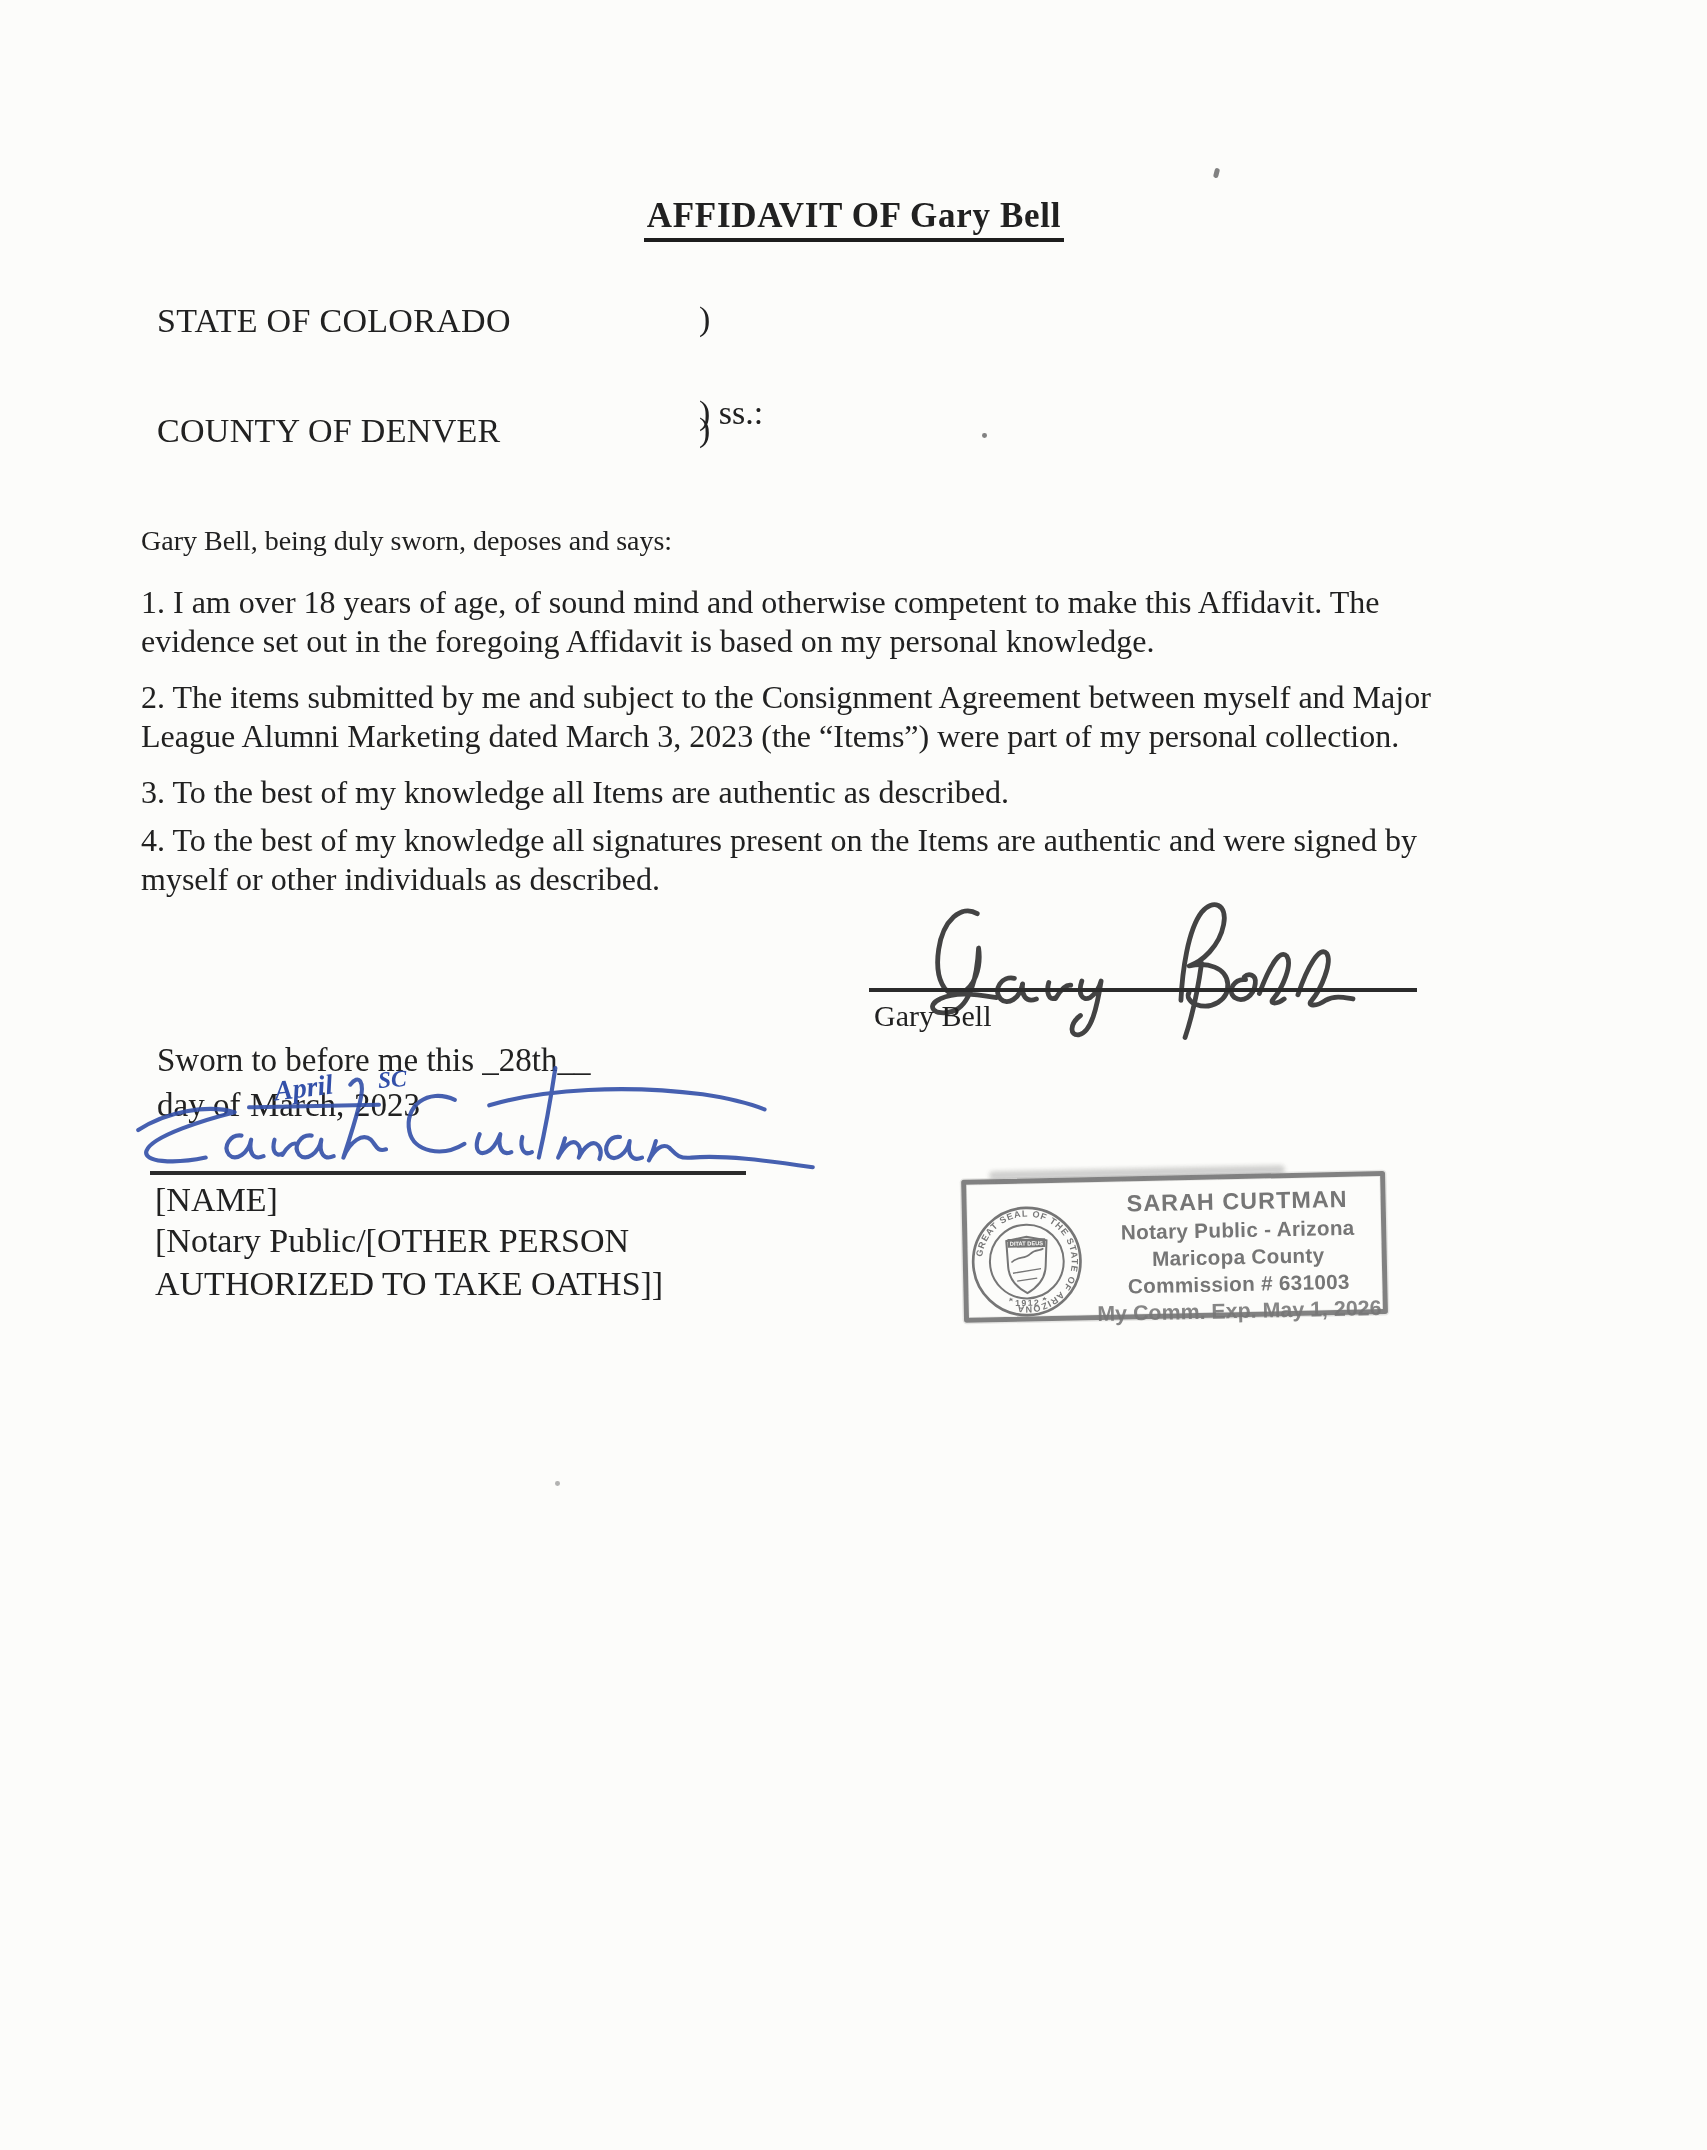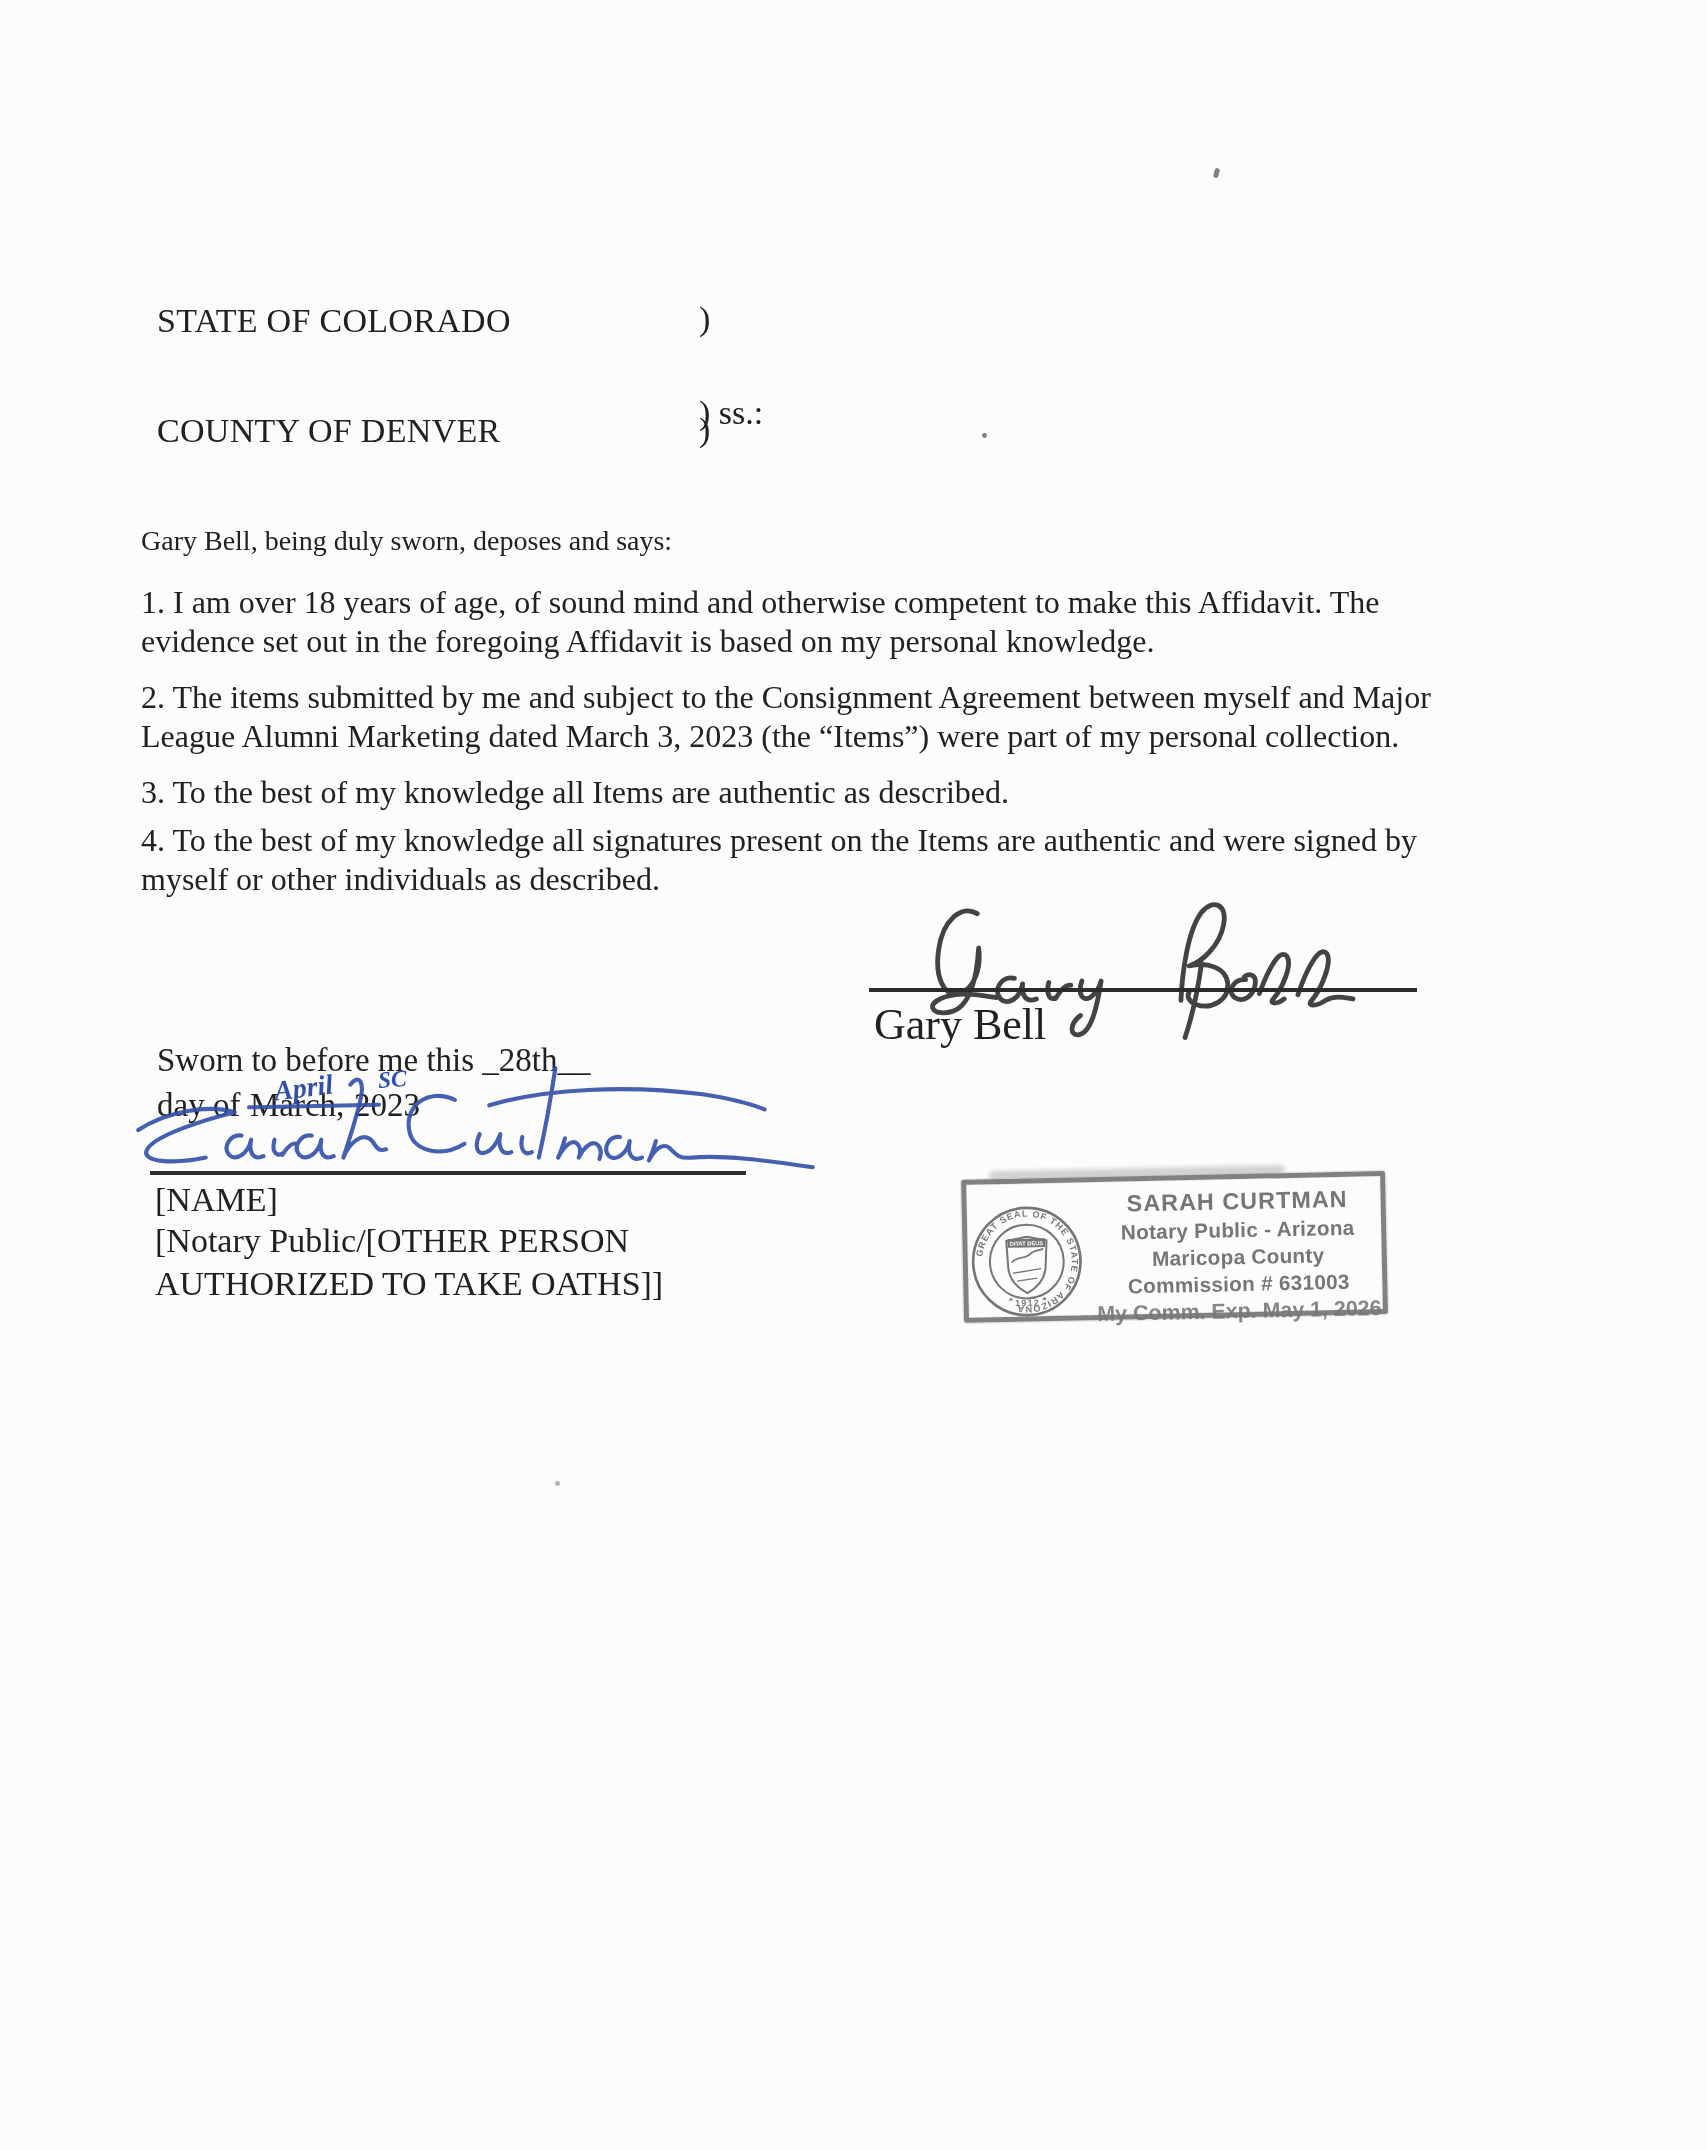--- a/index.html
+++ b/index.html
@@ -31,21 +31,21 @@
     font-size:32px;line-height:1.22;white-space:pre-line;
   }
   .para1{top:583px;}
   .para2{top:678px;}
   .para3{top:773px;}
   .para4{top:821px;}
 
   
   .sig-gary{position:absolute;left:896px;top:901px;width:468px;height:145px;}
   .sig-line{position:absolute;left:869px;top:988px;width:548px;height:4.1px;background:#2b2b2b;}
-  .sig-printed{position:absolute;left:874px;top:999px;font-size:44px;}
+  .sig-printed{position:absolute;left:874px;top:999px;font-size:30px;}
 
   
   .sworn-line{position:absolute;left:157px;top:1042px;font-size:33px;}
   .date-line{position:absolute;left:157px;top:1087px;font-size:33px;}
   .date-line .gap{display:inline-block;width:9.6px;}
   .month-correction{
     position:absolute;left:274px;top:1072px;font-size:28px;
     color:#3350a9;font-style:italic;transform:rotate(-7deg);font-weight:bold;
   }
   .correction-initials{
@@ -93,20 +93,23 @@
   .speck2{left:982px;top:433px;width:4.8px;height:4.8px;}
   .speck3{left:555px;top:1481px;width:4.8px;height:4.8px;opacity:.6;}
 
   svg text{font-family:"Liberation Sans", sans-serif;}
 </style>
 </head>
 <body>
 
 <div class="page">
 
+  <div class="doc-title">
+    <span>AFFIDAVIT OF Gary Bell</span>
+  </div>
 
   <div class="venue-label v-state">STATE OF COLORADO</div>
   <div class="venue-paren p-state">)</div>
   <div class="venue-paren p-ss">) ss.:</div>
   <div class="venue-label v-county">COUNTY OF DENVER</div>
   <div class="venue-paren p-county">)</div>
 
   <div class="intro">Gary Bell, being duly sworn, deposes and says:</div>
   <div class="para para1">1. I am over 18 years of age, of sound mind and otherwise competent to make this Affidavit. The
 evidence set out in the foregoing Affidavit is based on my personal knowledge.</div>

